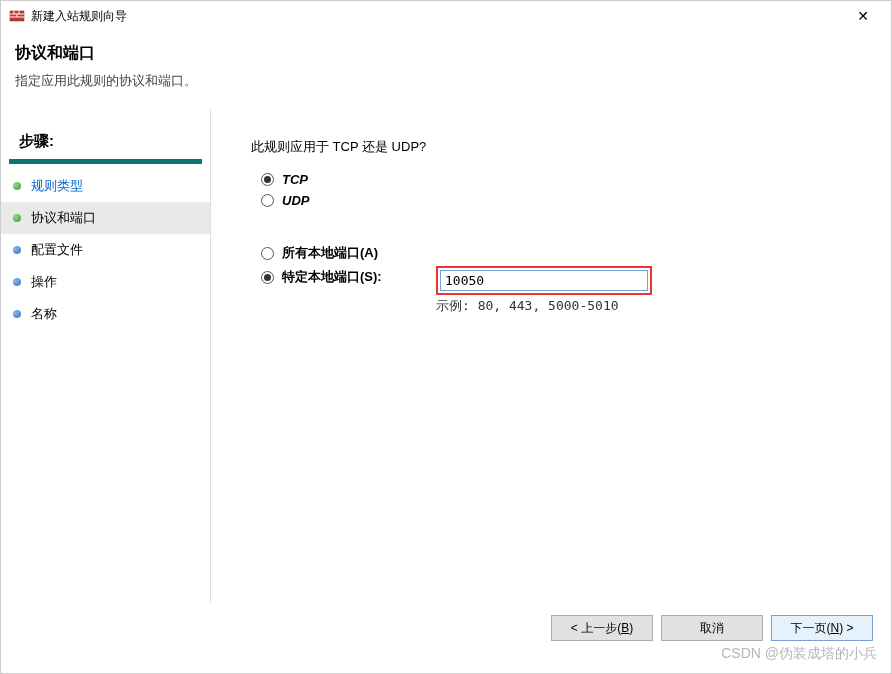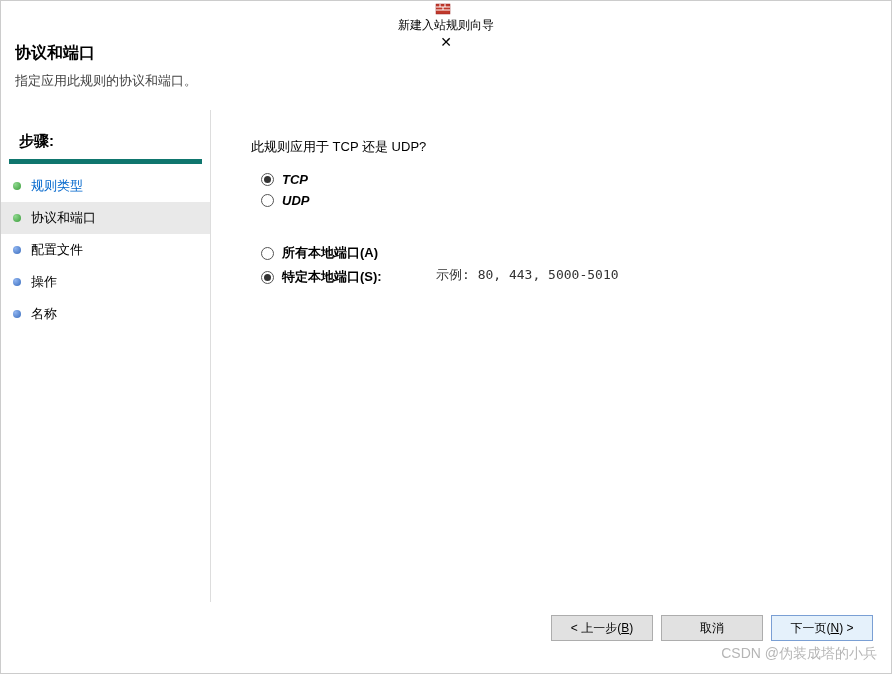--- a/index.html
+++ b/index.html
@@ -14,21 +14,20 @@
       background: #fff;
       position: relative;
       border: 1px solid #ccc;
     }
     .titlebar {
       height: 30px;
       display: flex;
       align-items: center;
       padding: 0 8px;
       background: #fff;
-      flex-direction: column;
     }
     .titlebar-icon {
       width: 16px;
       height: 16px;
       margin-right: 6px;
     }
     .titlebar-text {
       font-size: 12px;
       flex: 1;
     }
@@ -274,20 +273,23 @@
         <div class="radio-row">
           <span class="radio-circle"></span>
           <span class="radio-label">所有本地端口(A)</span>
         </div>
         <div class="radio-row">
           <span class="radio-circle selected"></span>
           <span class="radio-label">特定本地端口(S):</span>
         </div>
       </div>
       <div class="port-input-area">
+        <div class="port-input-wrapper">
+          <input class="port-input" type="text" value="10050" style="">
+        </div>
         <div class="example-text">示例: 80, 443, 5000-5010</div>
       </div>
     </div>
   </div>
 </div>
 
 <div class="button-bar">
   <button class="btn">
     <span>&lt; 上一步(</span>
       <span class="underline-letter">B</span>

